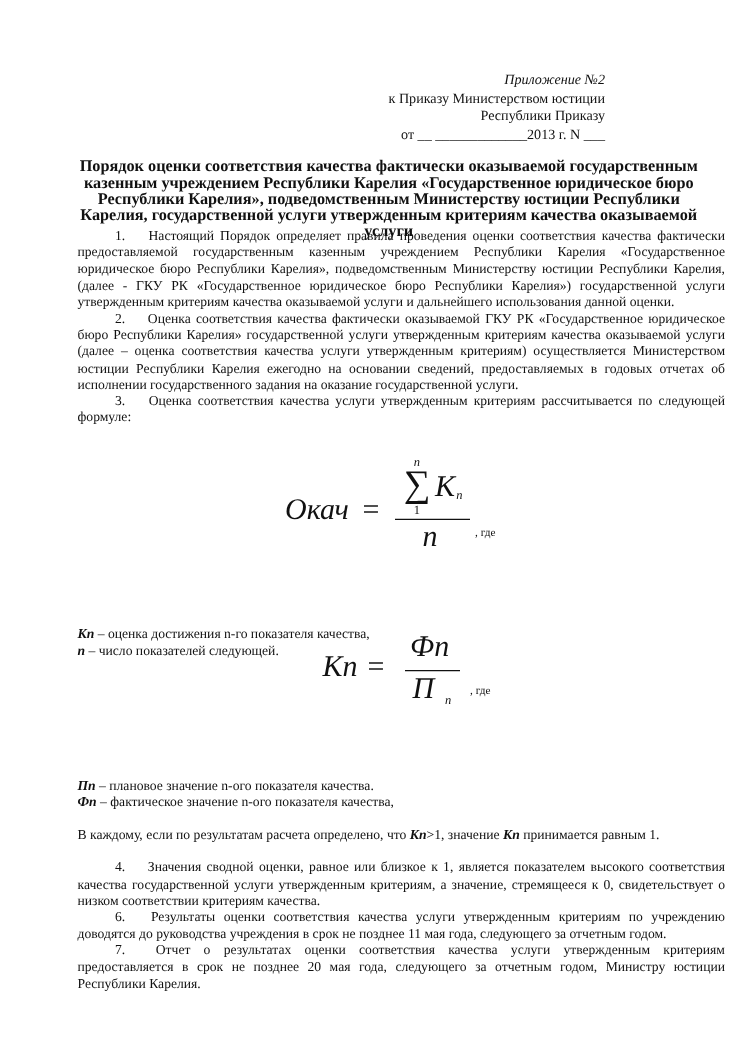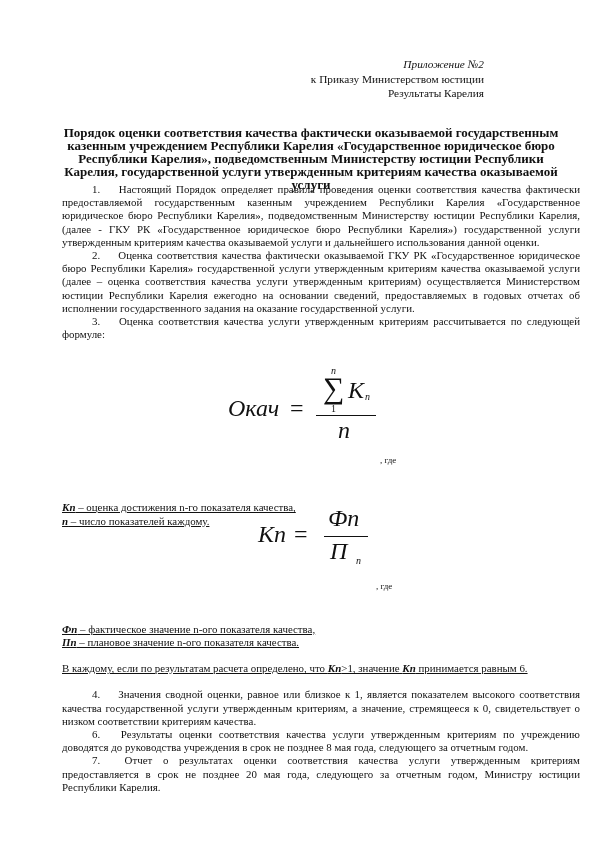--- a/index.html
+++ b/index.html
@@ -10,69 +10,70 @@
   .appendix { position: absolute; right: 28px; top: 57px; text-align: right;
               font-size: 11.3px; line-height: 14.5px; }
   .appendix .title { font-style: italic; }
 
   .heading { position: absolute; left: 58px; width: 506px; top: 126px;
              text-align: center; font-weight: bold; font-size: 13px; line-height: 13px; }
 
   .body { position: absolute; left: 62px; width: 518px; top: 183px;
           font-size: 10.9px; line-height: 13.2px; text-align: justify; }
   .body p { margin: 0; text-indent: 30px; }
-  .body p.noindent { text-indent: 0; text-decoration: underline; }
+  .body p.noindent { text-indent: 0; }
   .body .num { display: inline-block; width: 22px; text-indent: 0; }
   .body .sp { height: 13px; }
   b.ital { font-weight: bold; font-style: italic; }
 
   .formula { position: absolute; font-family: "Liberation Serif", serif; font-style: italic; }
   .f1 { left: 228px; top: 365px; width: 200px; height: 80px; }
   .f2 { left: 258px; top: 505px; width: 160px; height: 65px; }
   .f-lhs { position: absolute; font-size: 24px; }
   .f-eq { position: absolute; font-size: 24px; font-style: normal; }
   .f-bar { position: absolute; height: 1px; background: #111; }
   .f-sigma { position: absolute; font-size: 30px; font-style: normal; }
   .f-small { position: absolute; font-size: 10px; }
-  .f-where { position: absolute; font-size: 9px; font-style: normal; margin-top: 34px; }
+  .f-where { position: absolute; font-size: 9px; font-style: normal; }
 </style>
 </head>
 <body>
 
 <div class="page">
 
   <div class="appendix">
     <div class="title">Приложение №2</div>
     <div>к Приказу Министерством юстиции</div>
-    <div>Результаты Карелия</div>
+    <div>Республики Приказу</div>
+    <div>от __ _____________2013 г. N ___</div>
   </div>
 
   <div class="heading">Порядок оценки соответствия качества фактически оказываемой государственным казенным учреждением Республики Карелия «Государственное юридическое бюро Республики Карелия», подведомственным Министерству юстиции Республики Карелия, государственной услуги утвержденным критериям качества оказываемой услуги</div>
 
   <div class="body">
     <p><span class="num">1.</span> <span>Настоящий Порядок определяет правила проведения оценки соответствия качества фактически предоставляемой государственным казенным учреждением Республики Карелия «Государственное юридическое бюро Республики Карелия», подведомственным Министерству юстиции Республики Карелия, (далее - ГКУ РК «Государственное юридическое бюро Республики Карелия») государственной услуги утвержденным критериям качества оказываемой услуги и дальнейшего использования данной оценки.</span></p>
     <p><span class="num">2.</span> <span>Оценка соответствия качества фактически оказываемой ГКУ РК «Государственное юридическое бюро Республики Карелия» государственной услуги утвержденным критериям качества оказываемой услуги (далее – оценка соответствия качества услуги утвержденным критериям) осуществляется Министерством юстиции Республики Карелия ежегодно на основании сведений, предоставляемых в годовых отчетах об исполнении государственного задания на оказание государственной услуги.</span></p>
     <p><span class="num">3.</span> <span>Оценка соответствия качества услуги утвержденным критериям рассчитывается по следующей формуле:</span></p>
 
     <div style="height:160px"></div>
 
     <p class="noindent"><b class="ital">Кп</b><span> – оценка достижения n-го показателя качества,</span></p>
-    <p class="noindent"><b class="ital">п</b><span> – число показателей каждому.</span></p>
+    <p class="noindent"><b class="ital">п</b><span> – число показателей следующей.</span></p>
     <div class="sp"></div>
 
     <div style="height:82px"></div>
 
+    <p class="noindent"><b class="ital">Пп</b><span> – плановое значение n-ого показателя качества.</span></p>
     <p class="noindent"><b class="ital">Фп</b><span> – фактическое значение n-ого показателя качества,</span></p>
-    <p class="noindent"><b class="ital">Пп</b><span> – плановое значение n-ого показателя качества.</span></p>
     <div class="sp"></div>
-    <p class="noindent"><span>В каждому, если по результатам расчета определено, что </span><b class="ital">Кп</b><span>&gt;1, значение </span><b class="ital">Кп</b><span> принимается равным 6.</span></p>
+    <p class="noindent"><span>В каждому, если по результатам расчета определено, что </span><b class="ital">Кп</b><span>&gt;1, значение </span><b class="ital">Кп</b><span> принимается равным 1.</span></p>
     <div class="sp"></div>
 
     <p><span class="num">4.</span> <span>Значения сводной оценки, равное или близкое к 1, является показателем высокого соответствия качества государственной услуги утвержденным критериям, а значение, стремящееся к 0, свидетельствует о низком соответствии критериям качества.</span></p>
-    <p><span class="num">6.</span> <span>Результаты оценки соответствия качества услуги утвержденным критериям по учреждению доводятся до руководства учреждения в срок не позднее 8 мая года, следующего за отчетным годом.</span></p>
+    <p><span class="num">6.</span> <span>Результаты оценки соответствия качества услуги утвержденным критериям по учреждению доводятся до руководства учреждения в срок не позднее 11 мая года, следующего за отчетным годом.</span></p>
     <p><span class="num">7.</span> <span>Отчет о результатах оценки соответствия качества услуги утвержденным критериям предоставляется в срок не позднее 20 мая года, следующего за отчетным годом, Министру юстиции Республики Карелия.</span></p>
 
   </div>
 
   <div class="formula f1">
     <span class="f-lhs" style="left:0;top:30px;text-align:center;">Окач</span>
     <span class="f-eq" style="left:62px;top:30px;">=</span>
     <span class="f-small" style="left:103px;top:0px;">n</span>
     <span class="f-sigma" style="left:95px;top:6px;">∑</span>
     <span class="f-lhs" style="left:120px;top:12px;">K</span>

